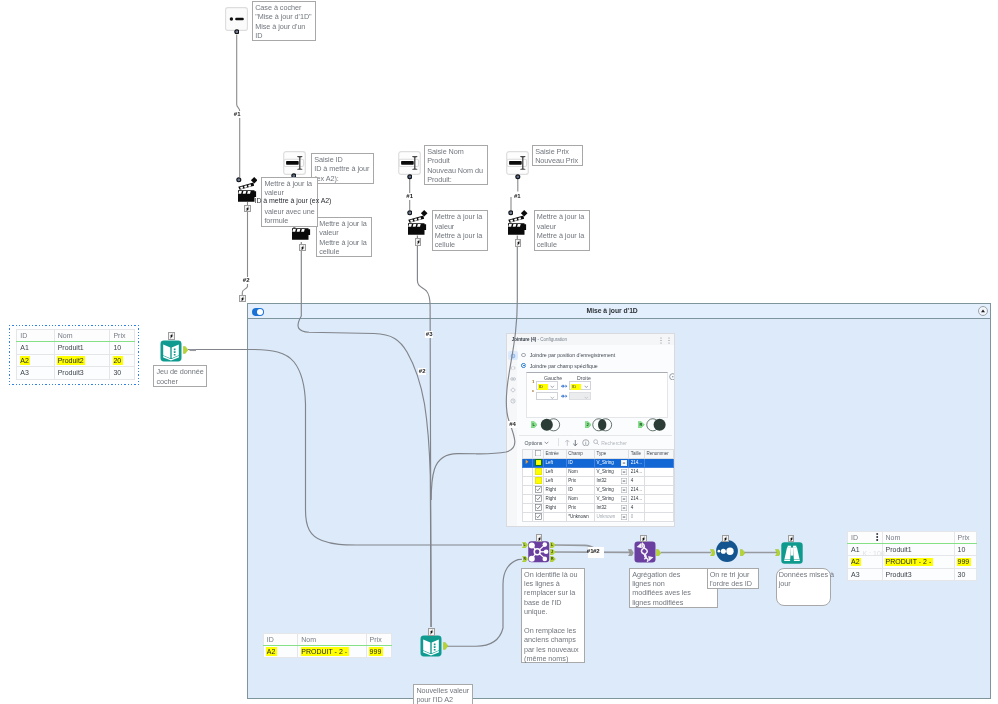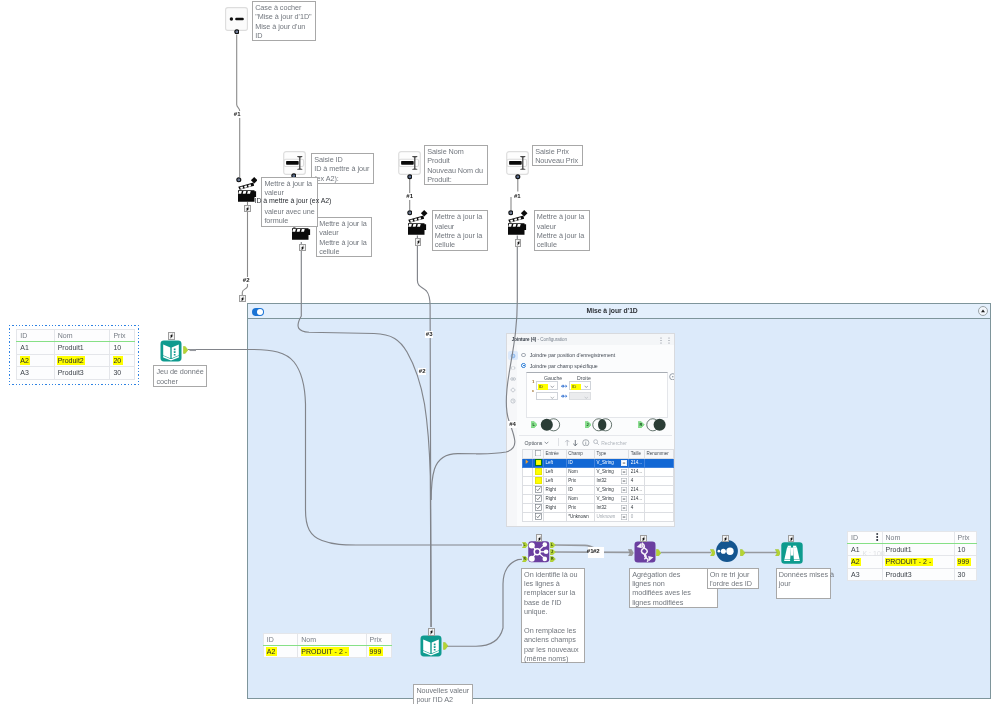--- a/index.html
+++ b/index.html
@@ -568,21 +568,21 @@
 On remplace les
 anciens champs
 par les nouveaux
 (même noms)</div>
 <div class="cmt" style="left:629px;top:567.9px;width:89px;height:40.2px;">Agrégation des
 lignes non
 modifiées aves les
 lignes modifiées</div>
 <div class="cmt" style="left:706.5px;top:567.9px;width:52px;height:21.4px;">On re tri jour
 l'ordre des ID</div>
-<div class="cmt" style="left:775.5px;top:567.9px;width:55.5px;height:31px;">Données mises à
+<div class="cmt" style="left:775.5px;top:567.9px;width:55.5px;height:38px;border-radius:8px;">Données mises à
 jour</div>
 
 <div class="wirelabel" style="left:233px;top:111px;">#1</div>
 <div class="wirelabel" style="left:242px;top:277.3px;">#2</div>
 <div class="wirelabel" style="left:405.5px;top:193.3px;">#1</div>
 <div class="wirelabel" style="left:513.2px;top:192.9px;">#1</div>
 <div class="wirelabel" style="left:425px;top:331px;">#3</div>
 <div class="wirelabel" style="left:418px;top:368px;">#2</div>
 <div class="wirelabel" style="left:508.4px;top:421.3px;">#4</div>
 <div class="wirelabel" style="left:587.9px;top:547.3px;width:16.4px;height:10.3px;padding:0;"></div>

